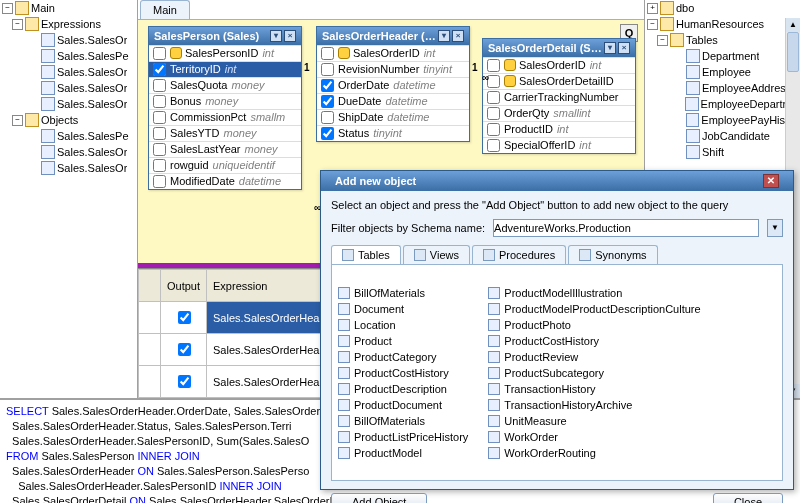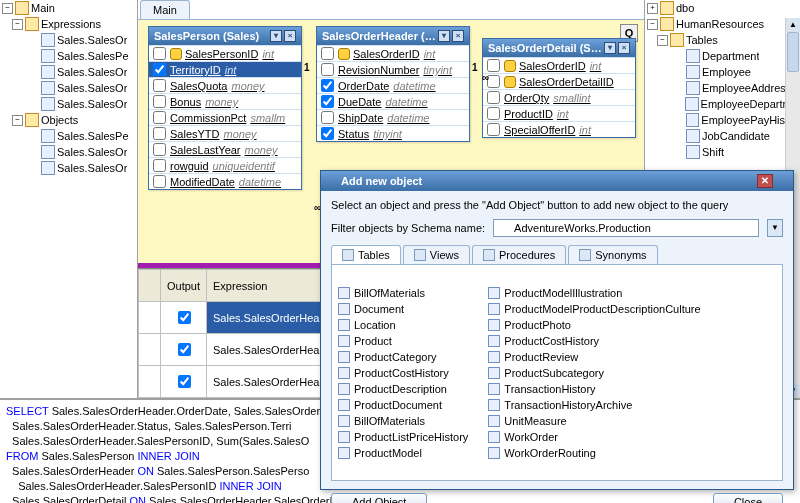--- a/index.html
+++ b/index.html
@@ -27,21 +27,21 @@
   .main-tab { display: flex; border-bottom: 1px solid #99b4d1; }
   .main-tab .tab { padding: 3px 12px; border: 1px solid #99b4d1; border-bottom: none; border-top-left-radius: 3px; border-top-right-radius: 3px; background: #ecf3fb; margin-left: 2px; }
   
   
   .canvas { position: relative; flex: 1; background: #fef9c3; overflow: hidden; border-bottom: 5px solid #a21caf; }
   .tblbox { position: absolute; width: 154px; border: 1px solid #3a6ea5; background: #fff; box-shadow: 1px 1px 2px rgba(0,0,0,.15); }
   .tblbox .hdr { background: linear-gradient(#6d9fd9,#3a6ea5); color: #fff; font-weight: bold; padding: 3px 5px; display: flex; align-items: center; justify-content: space-between; }
   .tblbox .hdr .btns { display: flex; gap: 2px; }
   .tblbox .hdr .btn { width: 12px; height: 12px; background: #cfe0f5; border: 1px solid #2b4f7a; font-size: 8px; text-align: center; line-height: 10px; color: #2b4f7a; }
   .tblbox .cols { }
-  .tblbox .col { display: flex; align-items: flex-end; padding: 1px 4px; border-top: 1px solid #d0e0f0; background: #fff; white-space: nowrap; text-decoration: underline; }
+  .tblbox .col { display: flex; align-items: flex-start; padding: 1px 4px; border-top: 1px solid #d0e0f0; background: #fff; white-space: nowrap; }
   .tblbox .col.sel { background: #2a5da6; color: #fff; }
   .tblbox .col input { margin: 0 4px 0 0; }
   .tblbox .col .cico { width: 12px; height: 12px; margin-right: 3px; display: inline-block; }
   .tblbox .col .cico.key { background: #ffd040; border-radius: 3px; border: 1px solid #aa8000; }
   .cname { }
   .ctype { color: #808080; margin-left: 4px; font-style: italic; }
   .tblbox .col.sel .ctype { color: #d0e0ff; }
   .relmark { position: absolute; font-size: 10px; font-weight: bold; }
   
   .q-btn { position: absolute; top: 4px; right: 6px; width: 18px; height: 18px; border: 1px solid #888; background: #f0f0f0; text-align: center; line-height: 16px; font-weight: bold; }
@@ -60,27 +60,27 @@
   .kw { color: #0000ff; }
   
   
   .vscroll { position: absolute; right: 0; top: 18px; bottom: 0; width: 15px; background: #e8e8e8; border-left: 1px solid #ccc; }
   .vscroll .thumb { position: absolute; left: 1px; right: 1px; top: 14px; height: 40px; background: #c8d8ec; border: 1px solid #9cb8d8; border-radius: 2px; }
   .vscroll .arr { position: absolute; left: 0; right: 0; height: 14px; background: #d8e4f0; text-align: center; font-size: 8px; line-height: 14px; }
   .vscroll .arr.up { top: 0; } .vscroll .arr.dn { bottom: 0; }
   
   
   .dialog { position: absolute; left: 320px; top: 170px; width: 474px; height: 320px; border: 1px solid #2b5b8c; background: #ecf3fb; box-shadow: 2px 2px 6px rgba(0,0,0,.3); display: flex; flex-direction: column; }
-  .dialog .titlebar { background: linear-gradient(#6d9fd9,#3a6ea5); color: #fff; font-weight: bold; padding: 3px 20px; display: flex; justify-content: space-between; align-items: center; }
+  .dialog .titlebar { background: linear-gradient(#6d9fd9,#3a6ea5); color: #fff; font-weight: bold; padding: 3px 14px; display: flex; justify-content: space-between; align-items: center; }
   .dialog .titlebar .close { width: 16px; height: 14px; background: #c14f4f; border: 1px solid #803030; color: #fff; text-align: center; line-height: 12px; font-size: 10px; }
   .dialog .body { padding: 8px 10px; flex: 1; display: flex; flex-direction: column; gap: 8px; }
   .dialog .hint { color: #000; }
   .dialog .filter-row { display: flex; align-items: center; gap: 8px; }
   .dialog .filter-row .lbl { }
-  .dialog .filter-row input { flex: 1; border: 1px solid #7a9ac0; background: #fff; padding: 2px 20px; }
+  .dialog .filter-row input { flex: 1; border: 1px solid #7a9ac0; background: #fff; padding: 2px 0; }
   .dialog .filter-row .dd { width: 16px; height: 18px; border: 1px solid #7a9ac0; background: #dce8f6; text-align: center; line-height: 16px; font-size: 8px; }
   .dialog .tabs { display: flex; border-bottom: 1px solid #99b4d1; }
   .dialog .tabs .tab { padding: 3px 10px; border: 1px solid #99b4d1; border-bottom: none; border-top-left-radius: 3px; border-top-right-radius: 3px; margin-right: 2px; display: flex; align-items: center; gap: 4px; }
   .dialog .tabs .tab.active { background: #fff; }
   .dialog .tabs .tab .tico { width: 12px; height: 12px; background: #dce8f6; border: 1px solid #7a9ac0; }
   .dialog .list { flex: 1; background: #fff; border: 1px solid #99b4d1; border-top: none; padding: 20px 6px; display: flex; gap: 20px; overflow: hidden; }
   .dialog .list .col { display: flex; flex-direction: column; gap: 1px; }
   .dialog .list .item { display: flex; align-items: center; gap: 4px; height: 15px; white-space: nowrap; }
   .dialog .list .item .iico { width: 12px; height: 12px; background: #e8f0ff; border: 1px solid #7090c0; }
   .dialog .btns { display: flex; justify-content: space-between; padding-top: 4px; }
@@ -270,20 +270,25 @@
                 <div class="col">
                   <input type="checkbox" style="">
                   <span class="cico key"></span>
                   <span class="cname">SalesOrderID</span>
                   <span class="ctype">int</span>
                 </div>
                 <div class="col">
                   <input type="checkbox" style="">
                   <span class="cico key"></span>
                   <span class="cname">SalesOrderDetailID</span>
+                  <span class="ctype"></span>
+                </div>
+                <div class="col">
+                  <input type="checkbox" style="">
+                  <span class="cname">CarrierTrackingNumber</span>
                   <span class="ctype"></span>
                 </div>
                 <div class="col">
                   <input type="checkbox" style="">
                   <span class="cname">OrderQty</span>
                   <span class="ctype">smallint</span>
                 </div>
                 <div class="col">
                   <input type="checkbox" style="">
                   <span class="cname">ProductID</span>

